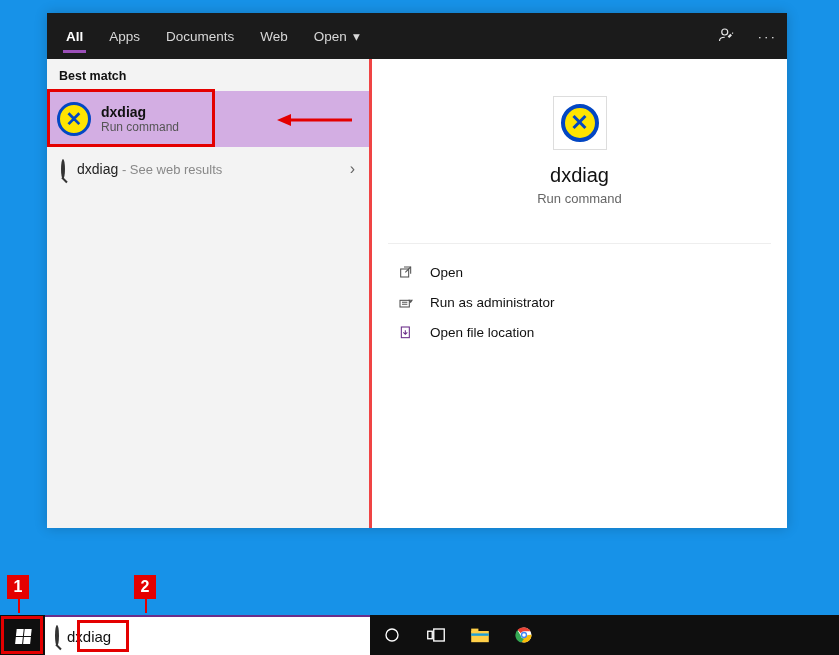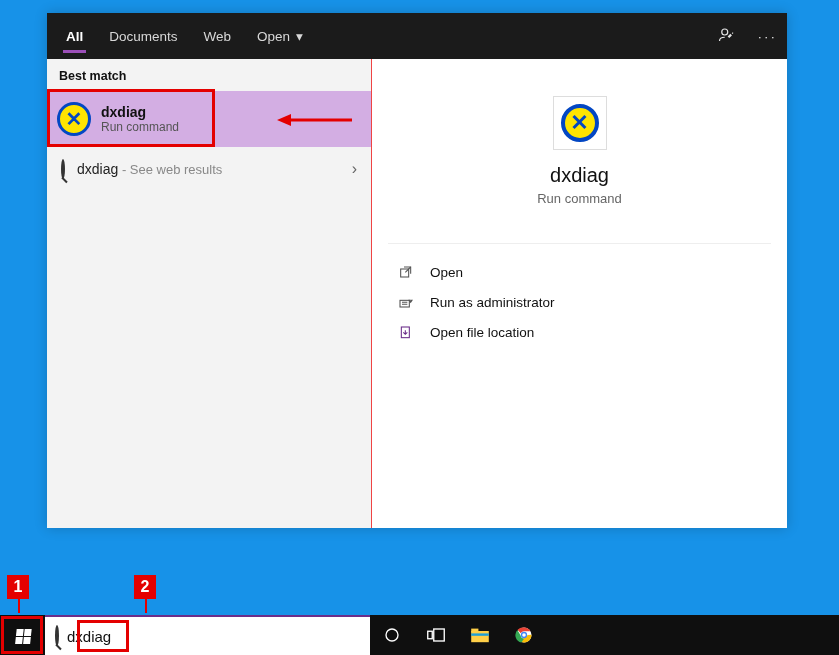--- a/index.html
+++ b/index.html
@@ -8,21 +8,21 @@
   .search-panel { position: absolute; left: 47px; top: 13px; width: 740px; height: 515px; background: #fff; box-shadow: 0 0 12px rgba(0,0,0,0.2); display: flex; flex-direction: column; }
 
   .tab-bar { background: #1b1b1b; height: 46px; display: flex; align-items: center; padding: 0 6px; color: #d8d8d8; font-size: 13.5px; position: relative; }
   .tab { padding: 0 13px; height: 34px; display: flex; align-items: center; cursor: pointer; position: relative; }
   .tab.active { color: #fff; font-weight: 600; }
   .tab.active::after { content:''; position:absolute; left:10px; right:10px; bottom:0; height:3px; background:#9b4fb8; }
   .tab .chev { margin-left:6px; }
   .top-icons { position:absolute; right:10px; display:flex; align-items:center; gap:22px; color:#e5e5e5; }
 
   .panel-body { flex:1; display:flex; background:#f8f8f8; }
-  .left-col { width: 325px; background:#f3f3f3; border-right:1px solid #ef4444; }
+  .left-col { width: 325px; background:#f3f3f3; border-right:3px solid #ef4444; }
   .section-label { font-size:12.5px; font-weight:600; color:#111; padding:10px 12px 8px; }
 
   .best-match { background:#d3aee3; display:flex; align-items:center; height:56px; padding:0 8px; position:relative; }
   .best-match .icon-wrap { width:34px; height:34px; border-radius:50%; background:#ffe400; border:3px solid #0347c3; display:flex; align-items:center; justify-content:center; margin:0 10px 0 2px; }
   .best-match .icon-wrap span { color:#0347c3; font-weight:900; font-size:20px; }
   .bm-col { display:flex; flex-direction:column; }
   .bm-title { font-size:14px; color:#111; font-weight:600; }
   .bm-sub { font-size:12px; color:#555; }
   .red-box { position:absolute; left:0; top:-2px; width:168px; height:58px; border:3px solid #e40000; pointer-events:none; }
   .red-arrow { position:absolute; left:230px; top:22px; width:75px; height:14px; pointer-events:none; }
@@ -66,20 +66,23 @@
 </style>
 </head>
 <body>
 
 <div class="search-panel">
   <div class="tab-bar">
     <div class="tab active">
         <span>All</span>
       </div>
     <div class="tab">
+        <span>Apps</span>
+      </div>
+    <div class="tab">
         <span>Documents</span>
       </div>
     <div class="tab">
         <span>Web</span>
       </div>
     <div class="tab">
         <span>Open</span>
         <span class="chev">▾</span>
       </div>
     <div class="top-icons">

